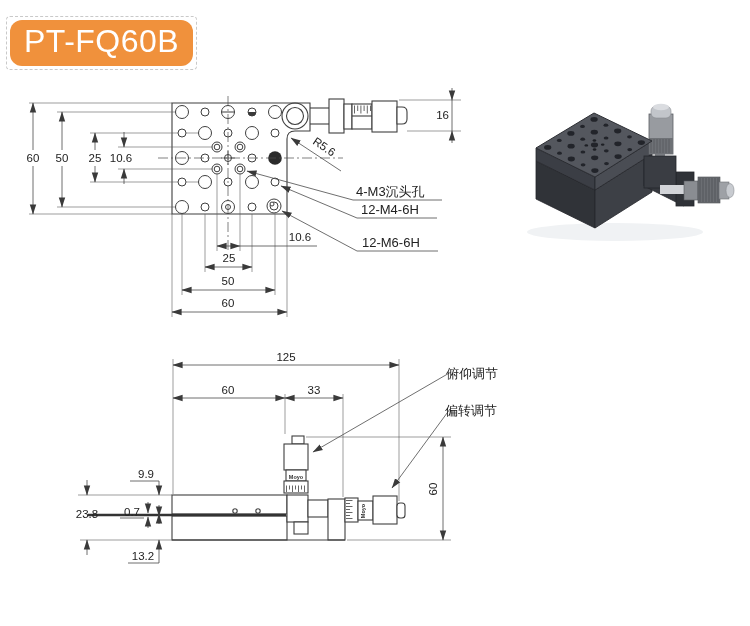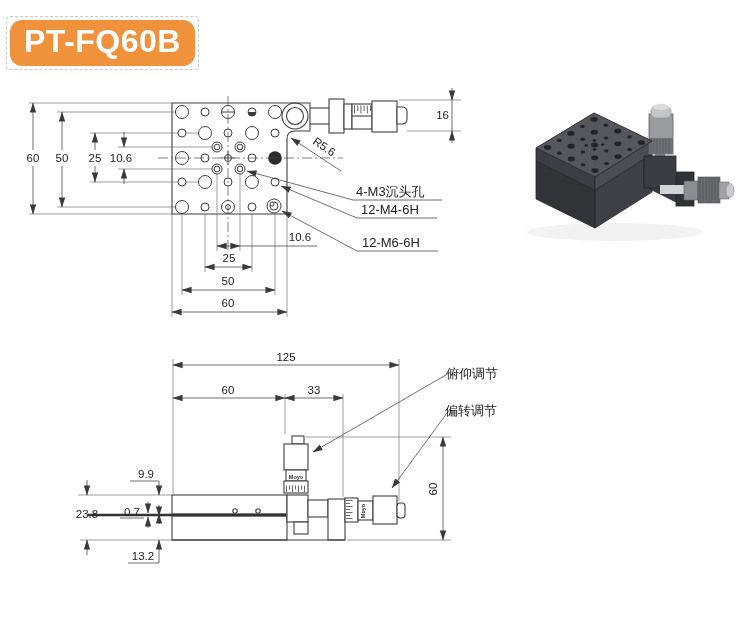--- a/index.html
+++ b/index.html
@@ -1,19 +1,19 @@
 <!DOCTYPE html>
 <html><head>
 <meta charset="utf-8">
 <style>
   html,body{margin:0;padding:0;width:750px;height:626px;background:#fff;overflow:hidden;
     font-family:"Liberation Sans",sans-serif;}
   #stage{position:relative;width:750px;height:626px;background:#fff;}
   #badge-wrap{position:absolute;left:6px;top:16px;border:1px dashed #c9c9c9;padding:3px;border-radius:4px;}
-  #badge{background:#F0913C;color:#fff;font-weight:bold;font-size:32px;line-height:1.1;
+  #badge{background:#F0913C;color:#fff;font-weight:normal;font-size:32px;line-height:1.1;
     padding:4px 14px 7px 14px;border-radius:12px;letter-spacing:0.5px;}
   svg{position:absolute;left:0;top:0;}
   text{font-family:"Liberation Sans",sans-serif;fill:#222;}
   .dt{font-size:11.5px;}
   .ct{font-size:13px;}
   .tiny{font-size:5.5px;fill:#333;font-weight:bold;}
   .dim{stroke:#4a4a4a;stroke-width:0.8;fill:none;}
   .ext{stroke:#5d5d5d;stroke-width:0.6;fill:none;}
   .out{stroke:#3f3f3f;stroke-width:1.1;fill:none;}
   .outf{stroke:#3f3f3f;stroke-width:1.1;fill:#ffffff;}

